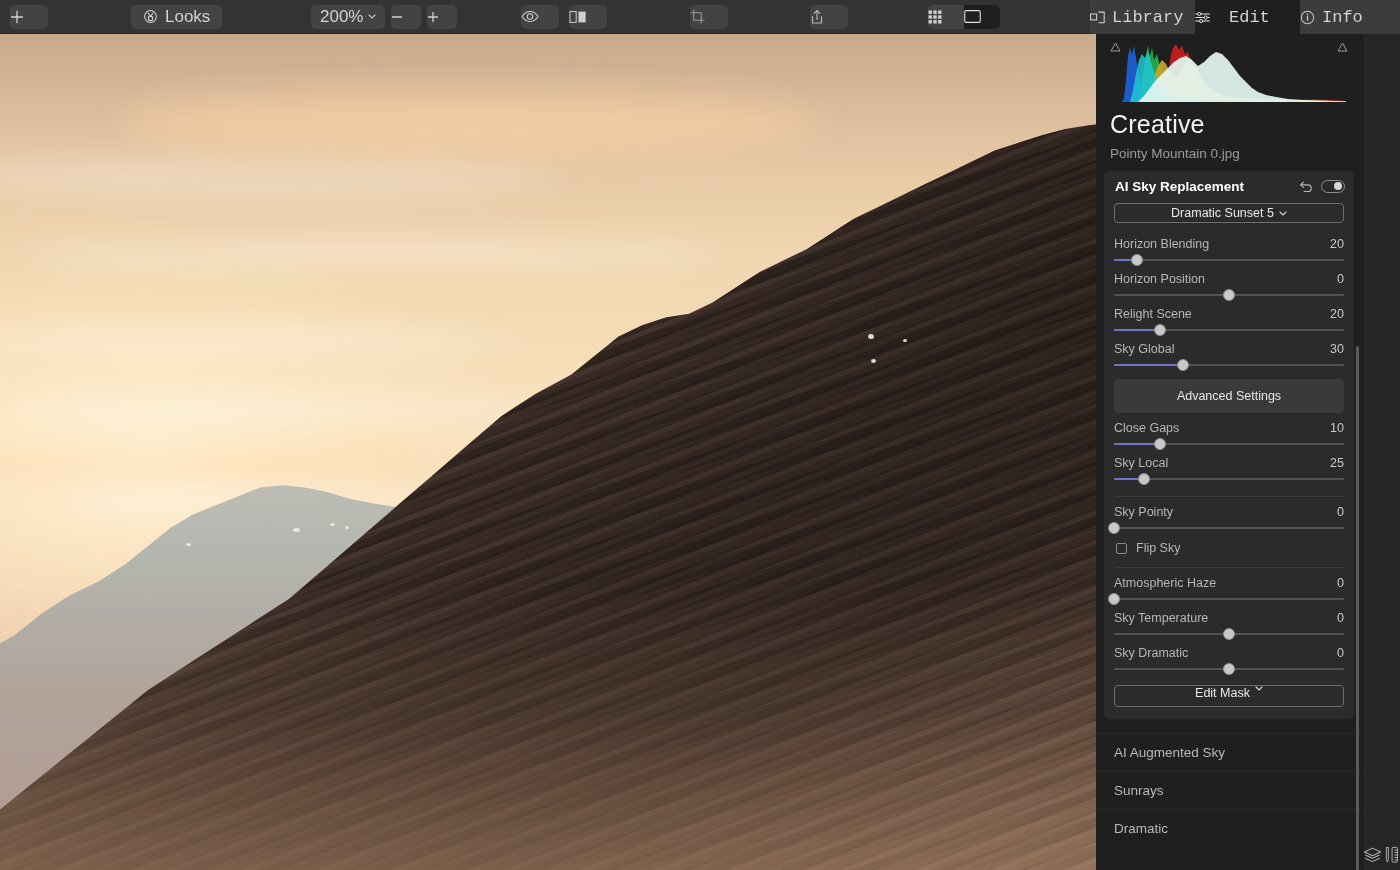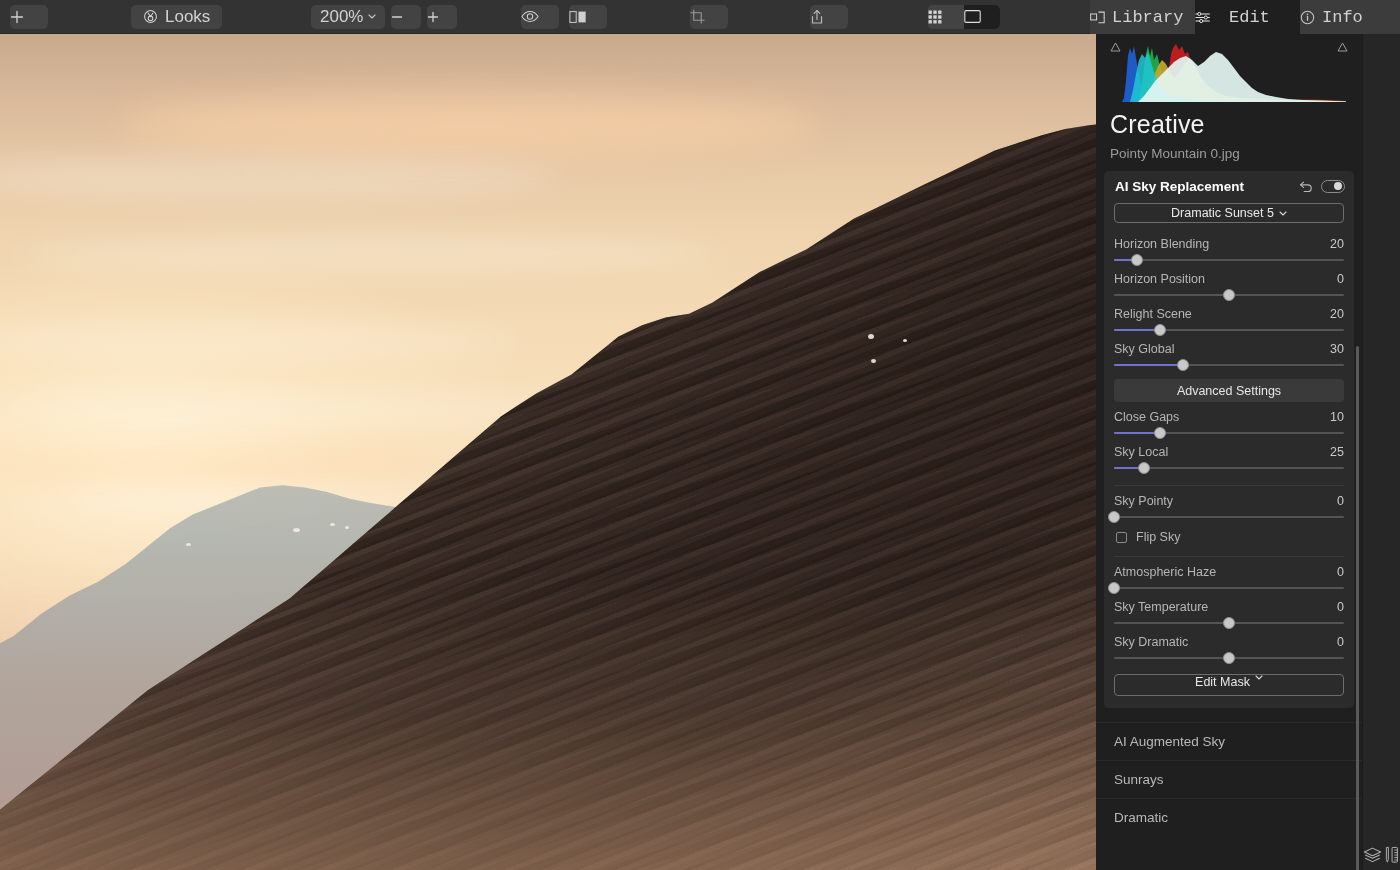--- a/index.html
+++ b/index.html
@@ -162,21 +162,21 @@
     width: 8px; height: 8px; border-radius: 50%; background: #d8d8d8;
   }
 
   .combo {
     margin: 2px 10px 10px 10px; height: 20px;
     border: 1px solid #6d6d6d; border-radius: 4px;
     display: flex; align-items: center; justify-content: center;
     color: #eaeaea; font-size: 12.5px; gap: 5px;
   }
   .btn-wide {
-    margin: 6px 10px 4px 10px; height: 23px;
+    margin: 6px 10px 4px 10px; height: 34px;
     background: #3a3a3a; border-radius: 4px;
     display: flex; align-items: center; justify-content: center;
     color: #e6e6e6; font-size: 12.5px; gap: 5px; text-align: right;
   }
   .btn-outline {
     margin: 8px 10px 4px 10px; height: 22px;
     border: 1px solid #6d6d6d; border-radius: 4px;
     display: flex; align-items: flex-start; justify-content: center;
     color: #eaeaea; font-size: 12.5px; gap: 5px;
   }

